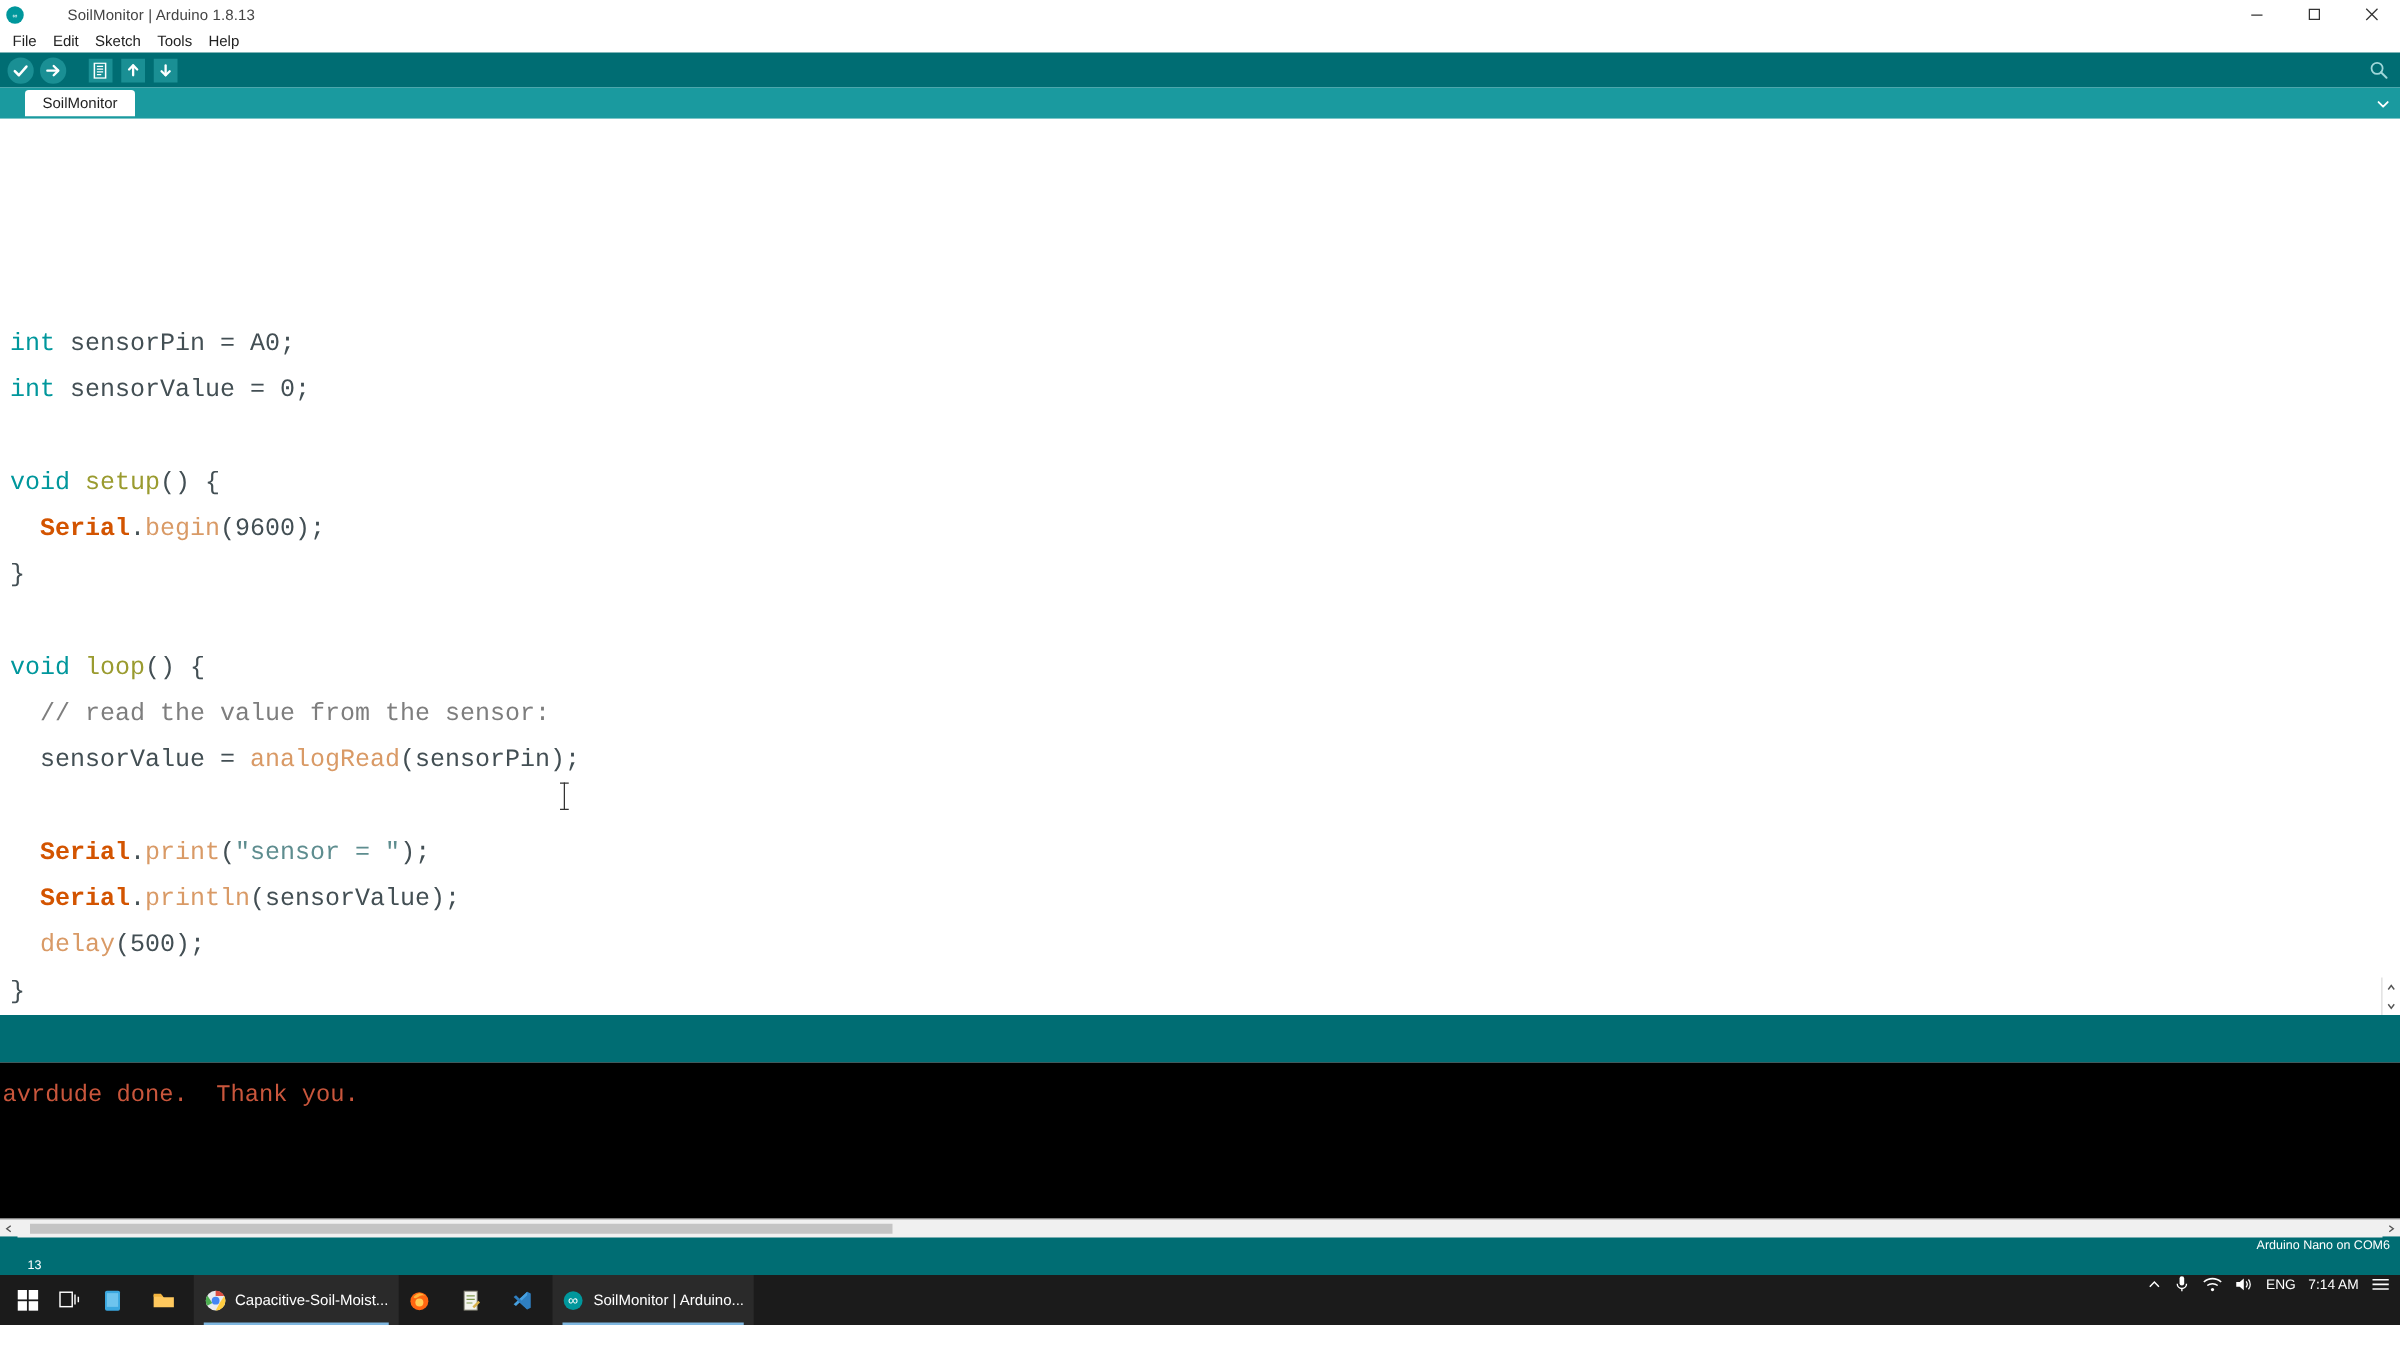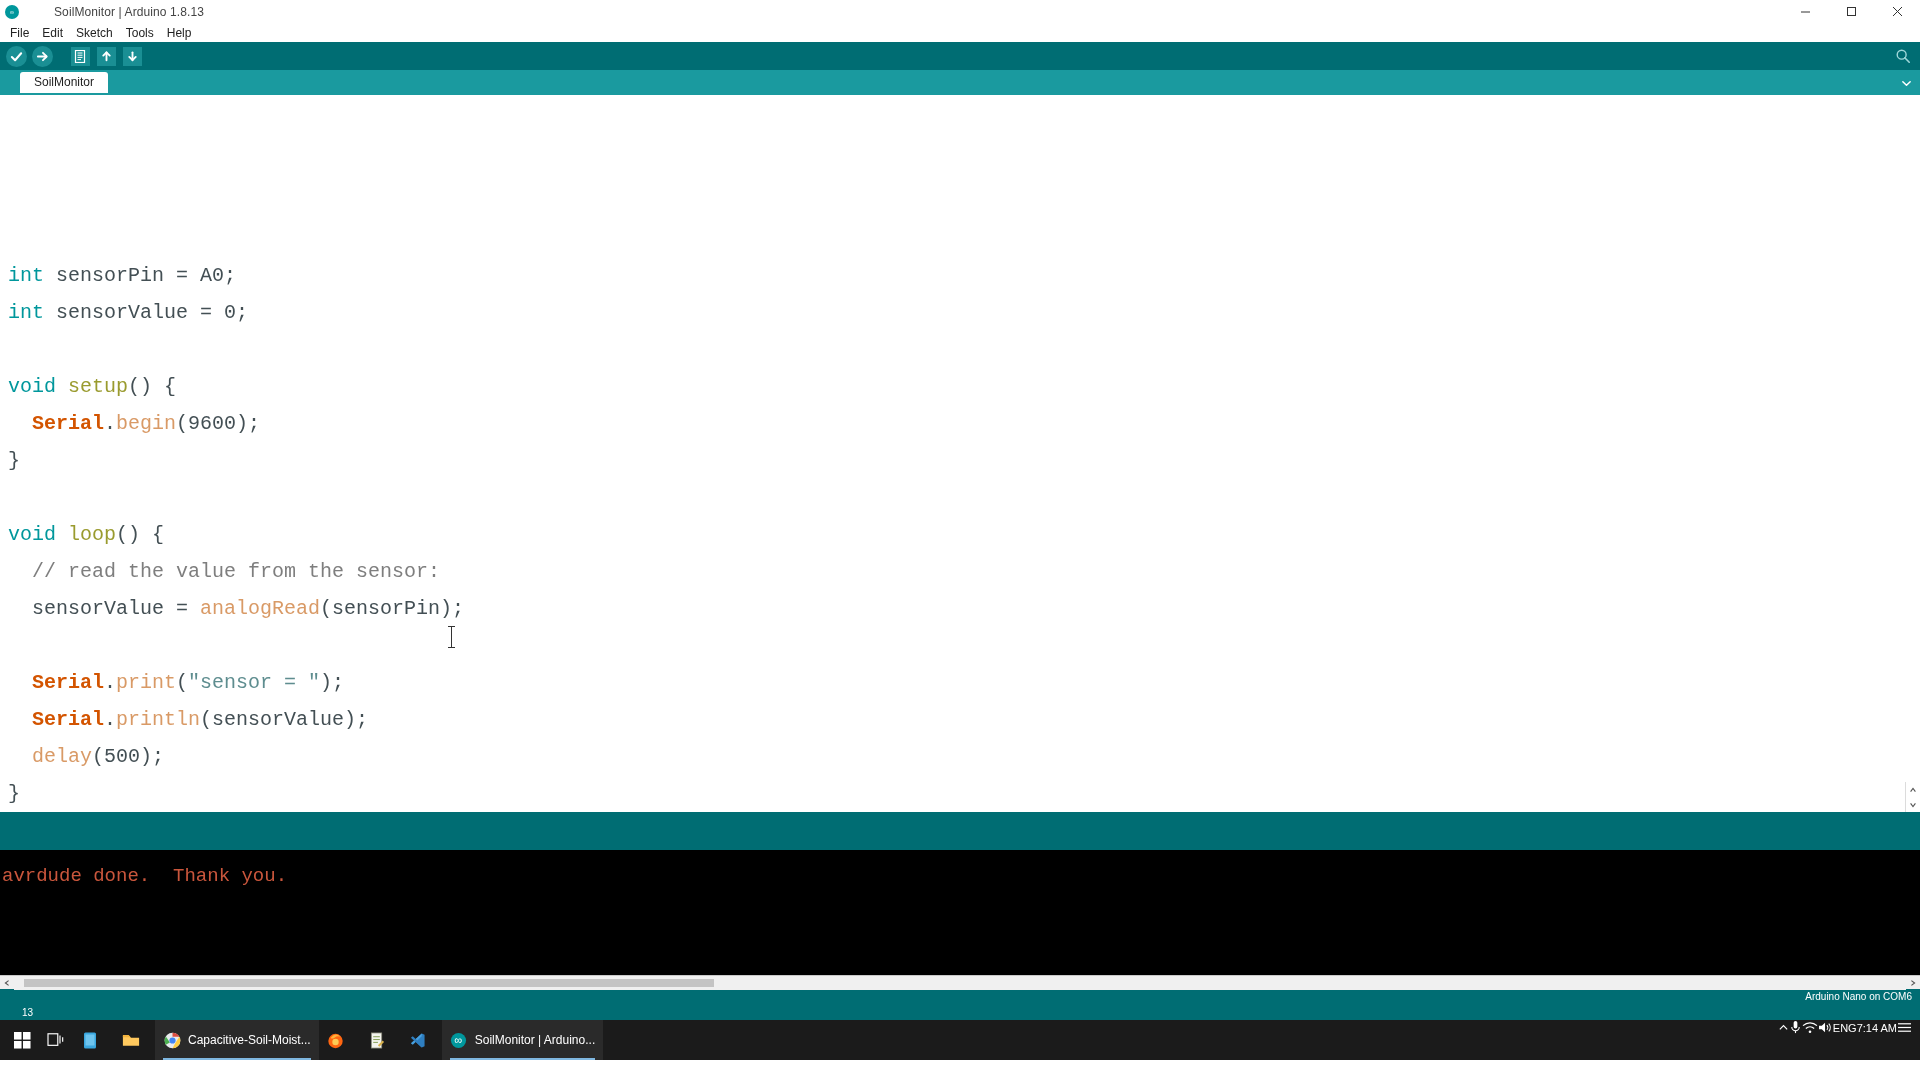--- a/index.html
+++ b/index.html
@@ -167,21 +167,21 @@
   }
   .tb-item.active { background: #2a2a2a; }
   .tb-item.active:after {
     content: ""; position: absolute; bottom: 0; left: 8px; right: 8px;
     height: 2px; background: #7fb7e0;
   }
   .tb-label { color: #ffffff; font-size: 12px; white-space: nowrap; }
   .ticon { width: 18px; height: 18px; display: flex; align-items: center;
            justify-content: center; font-size: 13px; }
   .tray {
-    margin-left: auto; display: flex; align-items: center; 
+    margin-left: auto; display: flex; align-items: center; gap: 10px;
     padding-right: 8px; font-size: 11px; color: #ffffff;
   }
   .tray-item { display: flex; align-items: center; }
   svg { display: block; }
 </style>
 </head>
 <body>
 
 <div id="app">
 

